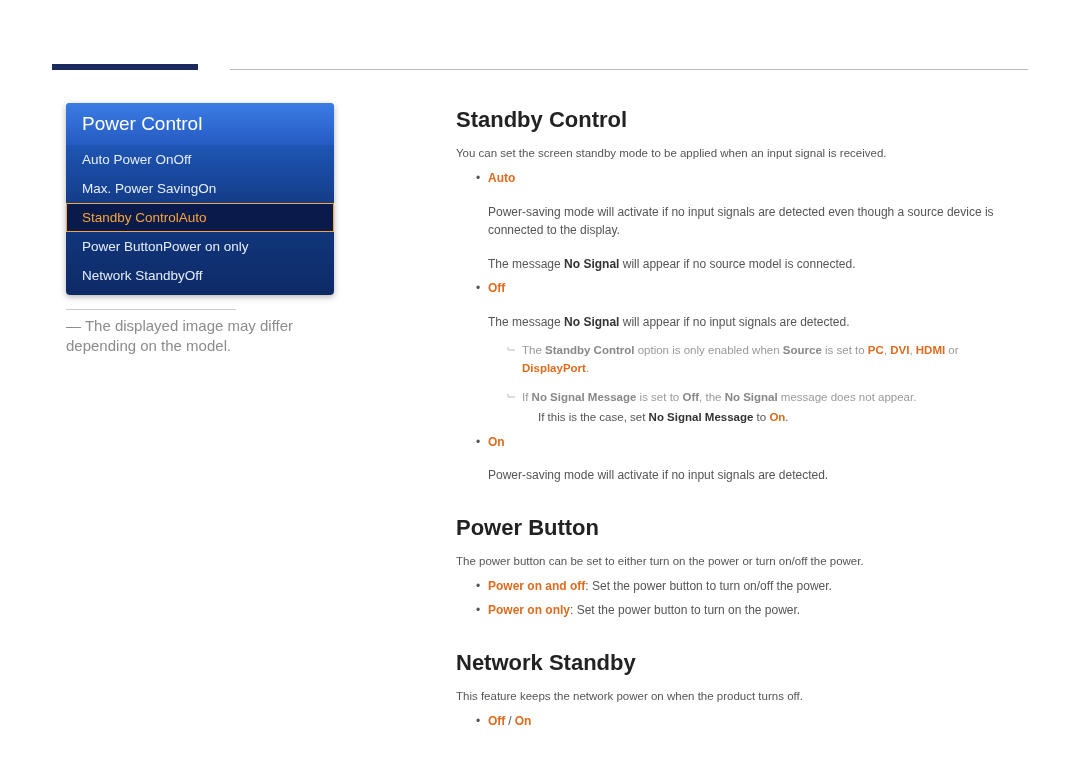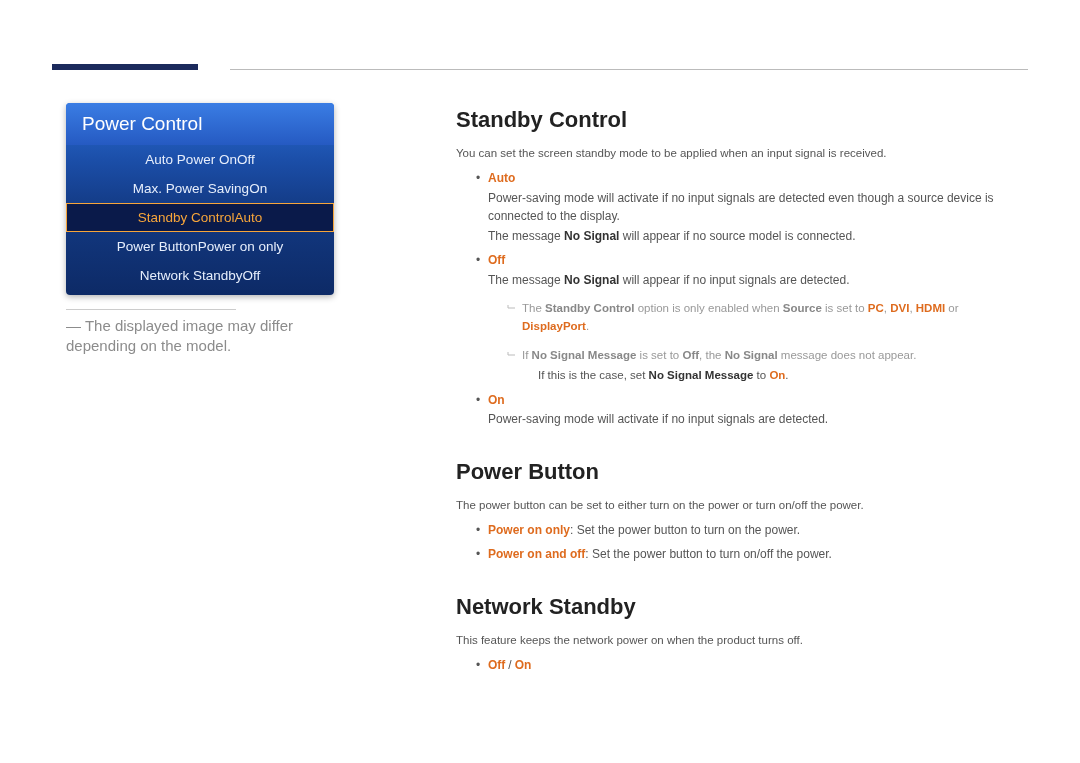--- a/index.html
+++ b/index.html
@@ -42,21 +42,21 @@
   }
   .menu-title {
     padding: 10px 16px 10px 16px;
     font-size: 19px;
     font-weight: 400;
     letter-spacing: 0;
     background: linear-gradient(to bottom, #3a7de4 0%, #255ac2 100%);
   }
   .menu-row {
     display: flex;
-    justify-content: center;
+    justify-content: flex-start;
     align-items: center;
     padding: 7px 16px;
     font-size: 13.5px;
     color: #e6eefc;
   }
   .menu-row.selected {
     background: #0a1a4a;
     color: #f7a53a;
     border: 1px solid #f7a53a;
     margin: 0 0;
@@ -92,21 +92,21 @@
   .right-col h2.sp { margin-top: 26px; }
   .right-col p { font-size: 11.5px; color: #555; margin-bottom: 4px; }
   ul.bul { list-style: none; margin: 0 0 0 20px; }
   ul.bul > li { position: relative; padding-left: 12px; margin-top: 6px; }
   ul.bul > li::before {
     content: "•";
     position: absolute; left: 0; top: 0;
     color: #555;
   }
   ul.bul > li .blabel { color: #de6b1e; font-weight: 600; }
-  ul.bul > li .btext { display: block; margin-top: 1px; color:#555;}
+  ul.bul > li .btext { display: block; margin-top: 15px; color:#555;}
   .inline-bold { font-weight: 700; color: #333; }
   .dash-list { margin: 4px 0 4px 18px; list-style: none; color: #999; }
   .dash-list li { position: relative; padding-left: 16px; margin-top: 11px; font-size: 11.5px;}
   .dash-list .dash-icon { position: absolute; left: 0; top: 2px; }
   .dash-icon svg { width: 11px; height: 11px; display: block; }
   .hl-bold { font-weight: 700; color: #888; }
   .hl-orange { color: #de6b1e; font-weight: 600; }
   .sub-indent { margin-left: 16px; display:block; color:#555; font-size:11.5px; margin-top:2px;}
   .slash { color: #555; padding: 0 3px;}
 </style>
@@ -183,24 +183,24 @@
     <li>
       <span class="blabel">On</span>
       <span class="btext">Power-saving mode will activate if no input signals are detected.</span>
     </li>
   </ul>
 
   <h2 class="sp">Power Button</h2>
   <p>The power button can be set to either turn on the power or turn on/off the power.</p>
   <ul class="bul">
     <li>
+      <span class="blabel">Power on and off</span><span>: Set the power button to turn on/off the power.</span>
+    </li>
+    <li>
       <span class="blabel">Power on only</span><span>: Set the power button to turn on the power.</span>
-    </li>
-    <li>
-      <span class="blabel">Power on and off</span><span>: Set the power button to turn on/off the power.</span>
     </li>
   </ul>
 
   <h2 class="sp">Network Standby</h2>
   <p>This feature keeps the network power on when the product turns off.</p>
   <ul class="bul">
     <li>
       <span class="blabel">Off</span><span class="slash">/</span><span class="blabel">On</span>
     </li>
   </ul>

